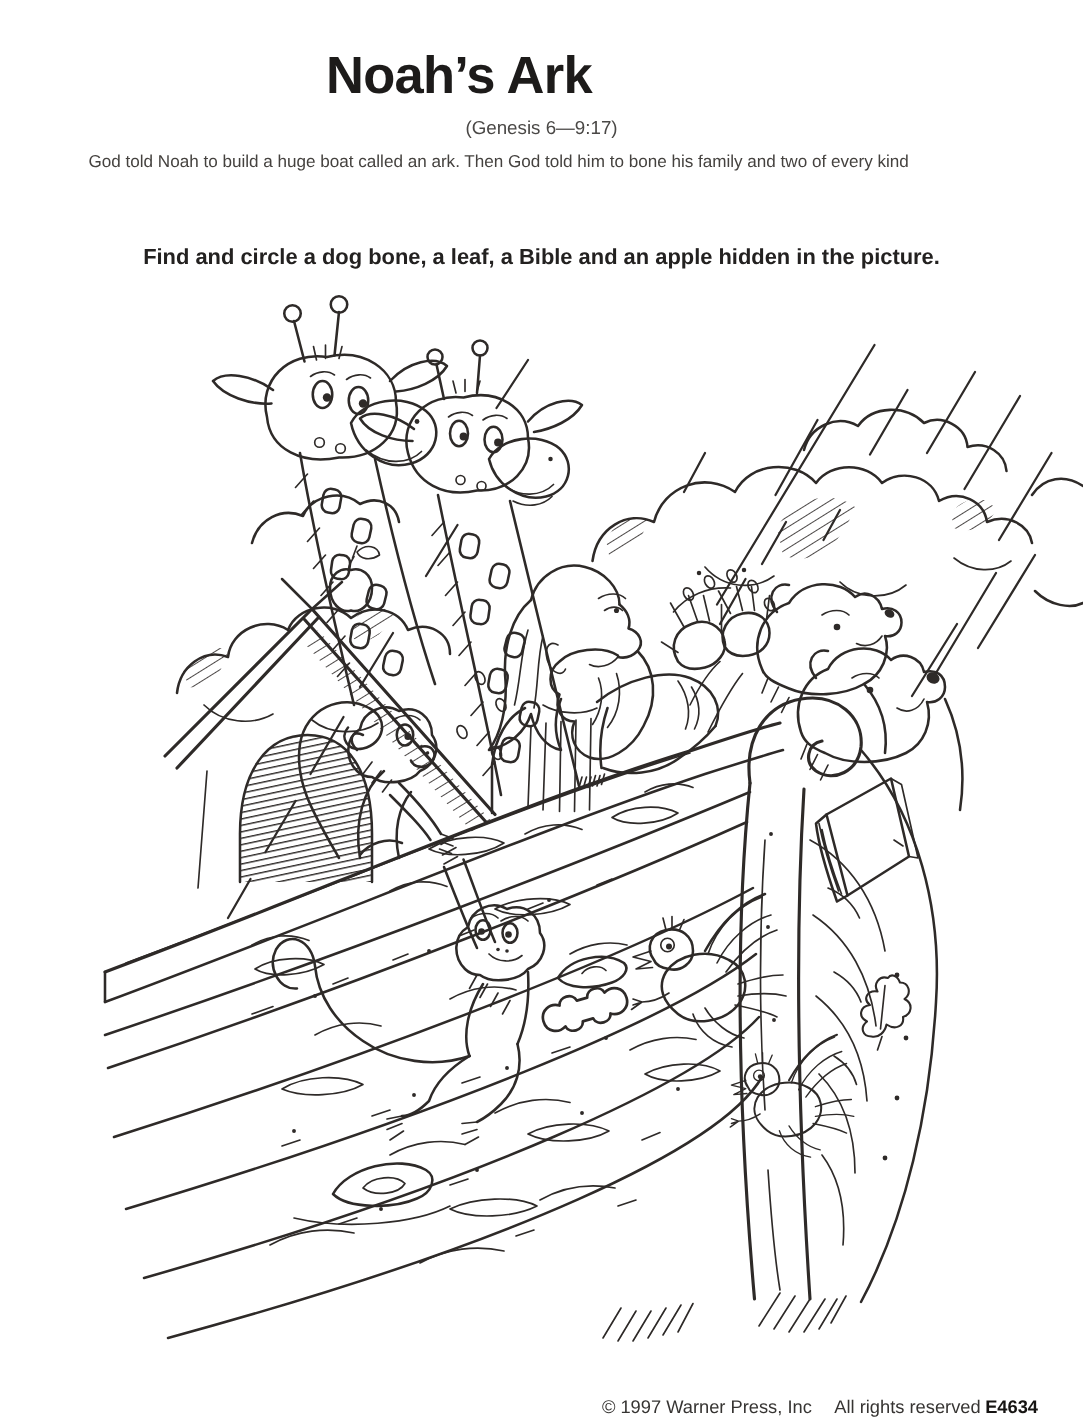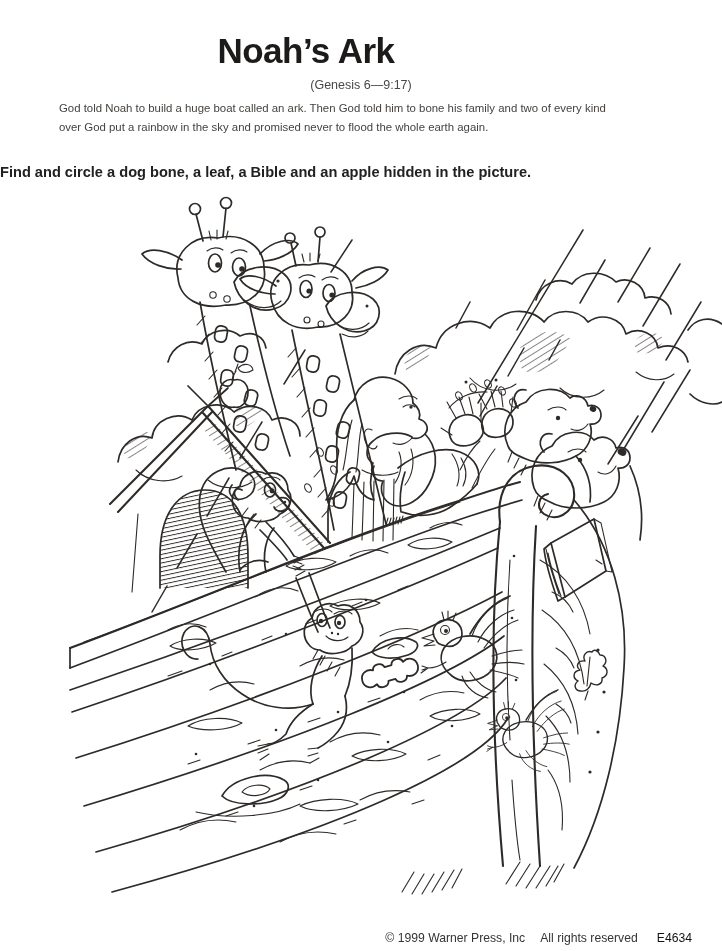--- a/index.html
+++ b/index.html
@@ -4,42 +4,41 @@
 <style>
   html,body{margin:0;padding:0;background:#fff;}
   .page{position:relative;width:722px;height:951px;background:#ffffff;overflow:hidden;
         font-family:"Liberation Sans",sans-serif;color:#222;}
   .title{position:absolute;top:31px;left:0;width:612px;text-align:center;
          font-size:35px;font-weight:bold;letter-spacing:-0.5px;color:#1d1b1a;}
   .scripture{position:absolute;top:78px;left:0;width:722px;text-align:center;
          font-size:12.5px;color:#4a4846;}
   .story{position:absolute;top:99px;left:59px;width:640px;font-size:11.4px;
          line-height:19.4px;color:#45423f;white-space:nowrap;}
-  .instruction{position:absolute;top:164px;left:0;width:722px;
+  .instruction{position:absolute;top:164px;left:0;width:722px;text-align:center;
          font-size:14.6px;font-weight:bold;color:#232120;}
   .footer{position:absolute;top:931px;right:30px;font-size:12.2px;color:#363432;}
   .footer .rights{margin-left:15px;text-align:right;}
-  .footer .code{margin-left:19px;font-weight:normal;color:#161412;}
+  .footer .code{margin-left:3px;font-weight:bold;color:#161412;}
   svg.illustration{position:absolute;left:0;top:0;width:722px;height:951px;}
   .ink{stroke:#2e2a28;fill:none;stroke-width:1.7;stroke-linecap:round;stroke-linejoin:round;}
   .thin{stroke-width:1.1;}
   .fat{stroke-width:2.1;}
   .fill{fill:#2e2a28;stroke:none;}
 </style>
 </head>
 <body>
 
 <div class="page">
 
   <div class="title">Noah’s Ark</div>
   <div class="scripture">(Genesis 6—9:17)</div>
 
   <div class="story">
     <div>God told Noah to build a huge boat called an ark. Then God told him to bone his family and two of every kind</div>
-    <div>over God put a rainbow in the sky and promised never to flood the whole earth again.</div>
   </div>
 
   <div class="instruction">Find and circle a dog bone, a leaf, a Bible and an apple hidden in the picture.</div>
 
   <svg class="illustration" viewBox="0 0 722 951">
     <defs>
       <pattern id="hd" width="4.2" height="4.2" patternUnits="userSpaceOnUse" patternTransform="rotate(78)">
         <line x1="0" y1="0" x2="0" y2="4.2" stroke="#2e2a28" stroke-width="1.9"></line>
       </pattern>
       <pattern id="hl" width="6" height="6" patternUnits="userSpaceOnUse" patternTransform="rotate(58)">
@@ -332,16 +331,16 @@
         <path class="ink thin" d="M472,636 C478,618 492,604 508,598 M478,642 C486,626 500,614 514,610 M484,648 C494,634 506,624 518,620"></path>
         <path class="ink thin" d="M462,676 C466,688 476,696 488,698 M470,672 C476,682 486,690 496,692"></path>
         <path class="ink thin" d="M492,656 C504,652 514,650 522,650 M492,664 C504,662 516,662 524,664 M490,670 C500,672 510,674 518,678"></path>
         <path class="ink thin" d="M446,662 C440,666 434,668 428,668 m0,0 l-6,-2 m6,2 l-6,2 m6,-2 l-7,5"></path>
       </g>
       <use href="#bird1" transform="translate(150,213) scale(0.8)"></use>
     </g>
   </svg>
 
   <div class="footer">
-    <span>© 1999 Warner Press, Inc</span><span class="rights">All rights reserved</span><span class="code">E4634</span>
+    <span>© 1997 Warner Press, Inc</span><span class="rights">All rights reserved</span><span class="code">E4634</span>
   </div>
 
 </div>
 
 </body></html>

